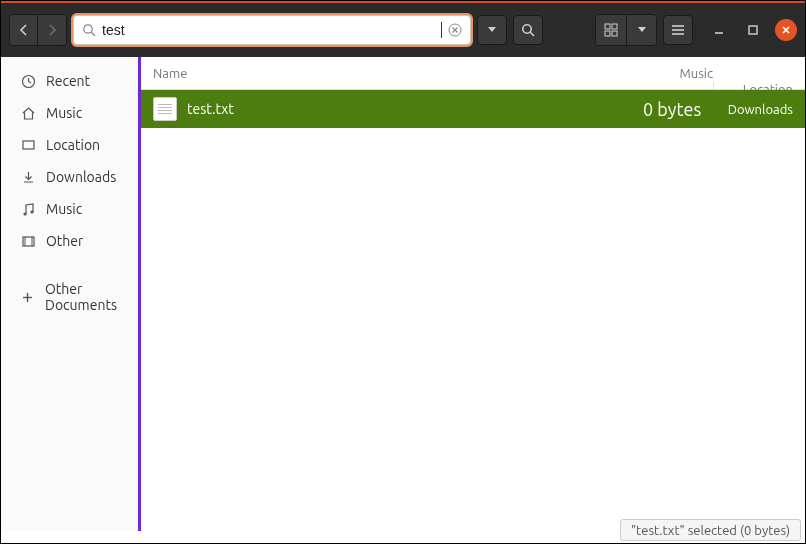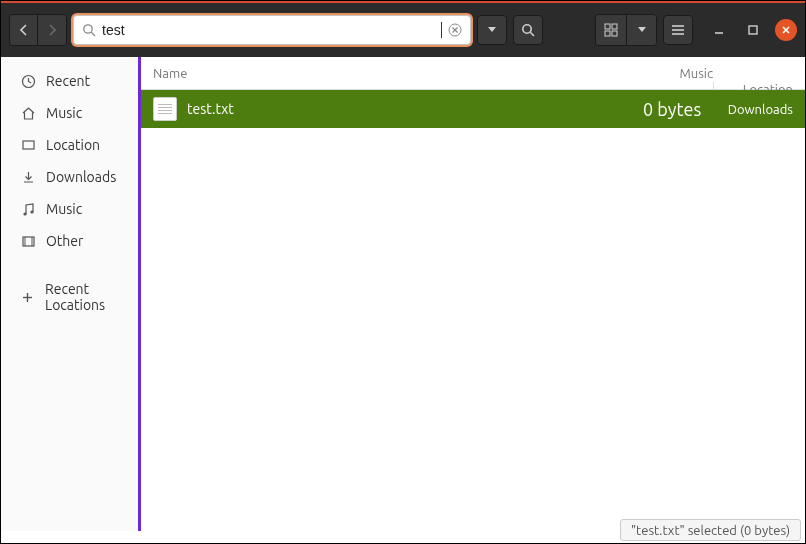--- a/index.html
+++ b/index.html
@@ -215,21 +215,21 @@
       <span>Other</span>
     </div>
     <div class="sb-sep"></div>
     <div class="sb-item">
       <span class="ico">
           <svg width="15" height="15" viewBox="0 0 15 15">
             <line x1="7.5" y1="3" x2="7.5" y2="12" stroke="#555" stroke-width="1.4"></line>
             <line x1="3" y1="7.5" x2="12" y2="7.5" stroke="#555" stroke-width="1.4"></line>
           </svg>
         </span>
-      <span>Recent Locations</span>
+      <span>Other Documents</span>
     </div>
   </div>
 
   <div class="content">
     <div class="colhead">
       <div class="c1">Name</div>
       <div class="c2">Music</div>
       <div class="c3">Location</div>
     </div>
     <div class="filerow selected">

